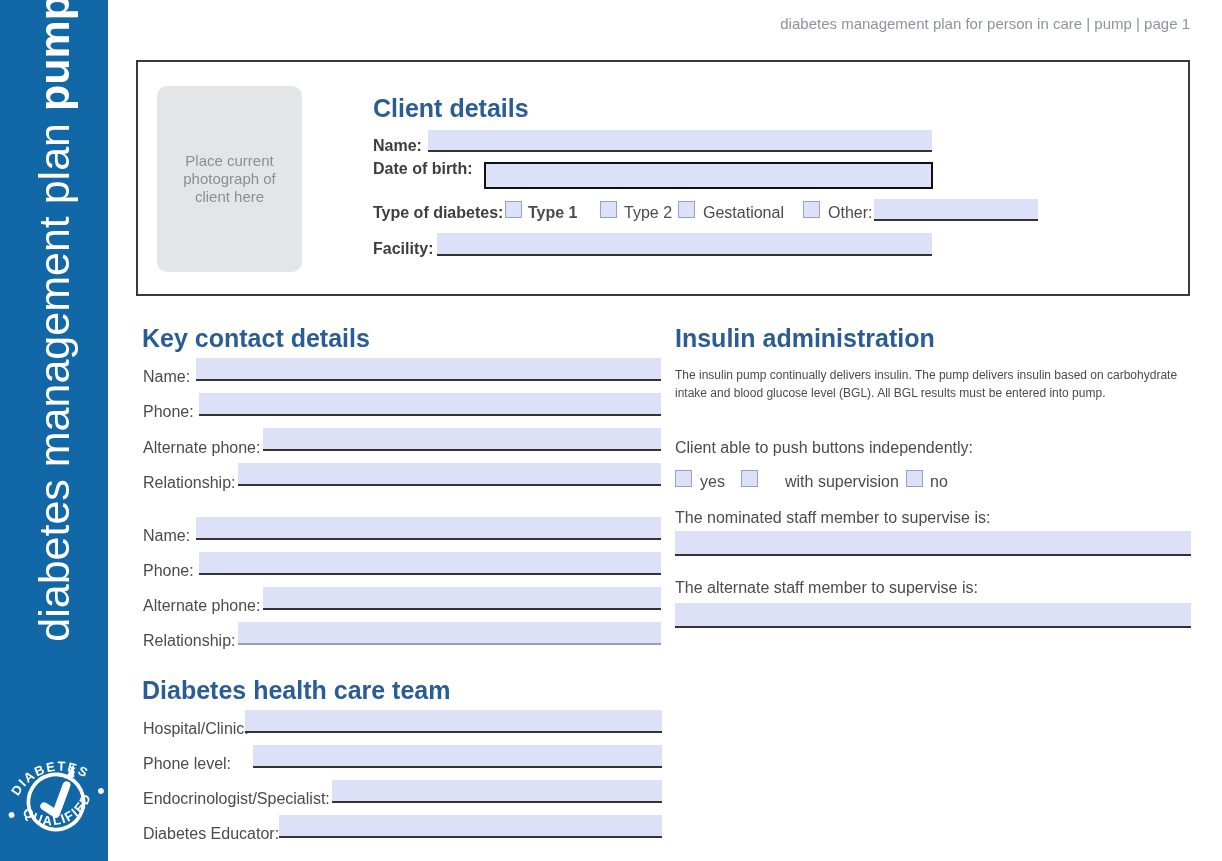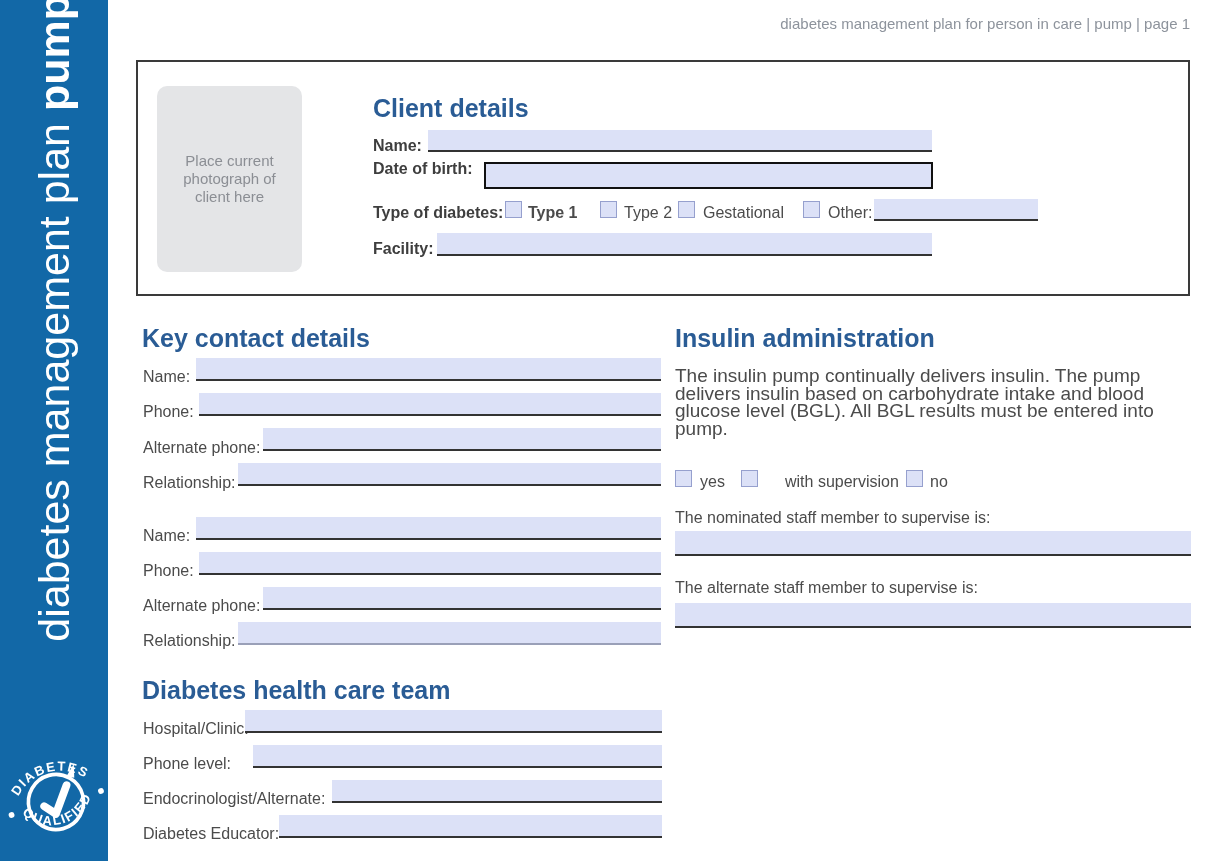--- a/index.html
+++ b/index.html
@@ -34,21 +34,21 @@
     line-height:1.2; padding:0 14px;}
   h2.sec{position:absolute; font-size:25px; font-weight:700; color:var(--heading-blue); white-space:nowrap;}
 
   .label{position:absolute; font-size:16px; color:var(--text-gray); white-space:nowrap;}
   .label.bold{font-weight:700; color:var(--label-dark);}
   .fill{position:absolute; background:var(--field-fill); border-bottom:2px solid var(--underline);}
   .fill.boxed{border:2px solid #111;}
   .fill.noline{border-bottom:2px solid #9aa0b8;}
   .checkbox{position:absolute; width:17px; height:17px; background:var(--field-fill);
     border:1px solid var(--field-border);}
-  .para{position:absolute; font-size:19px; color:var(--text-gray); line-height:17.5px;}
+  .para{position:absolute; font-size:12px; color:var(--text-gray); line-height:17.5px;}
 </style>
 </head>
 <body>
 
 <div class="page">
 
   <aside class="sidebar">
     <div class="sidebar-text-wrap">
       <span class="sidebar-text"><span>diabetes management plan </span><b>pump</b></span>
     </div>
@@ -117,27 +117,28 @@
   <span class="label" style="left:143px; top:597px;">Alternate phone:</span>
   <div class="fill" style="left:263px; top:587px; width:398px; height:23px;"></div>
   <span class="label" style="left:143px; top:632px;">Relationship:</span>
   <div class="fill noline" style="left:238px; top:622px; width:423px; height:23px;"></div>
 
   <h2 class="sec" style="left:142px; top:676px;">Diabetes health care team</h2>
   <span class="label" style="left:143px; top:720px;">Hospital/Clinic:</span>
   <div class="fill" style="left:245px; top:710px; width:417px; height:23px;"></div>
   <span class="label" style="left:143px; top:755px;">Phone level:</span>
   <div class="fill" style="left:253px; top:745px; width:409px; height:23px;"></div>
-  <span class="label" style="left:143px; top:790px;">Endocrinologist/Alternate:</span>
+  <span class="label" style="left:143px; top:790px;">Endocrinologist/Specialist:</span>
   <div class="fill" style="left:332px; top:780px; width:330px; height:23px;"></div>
   <span class="label" style="left:143px; top:825px;">Diabetes Educator:</span>
   <div class="fill" style="left:279px; top:815px; width:383px; height:23px;"></div>
 
   <h2 class="sec" style="left:675px; top:324px;">Insulin administration</h2>
   <p class="para" style="left:675px; top:367px; width:520px;">The insulin pump continually delivers insulin. The pump delivers insulin based on carbohydrate intake and blood glucose level (BGL). All BGL results must be entered into pump.</p>
+  <span class="label" style="left:675px; top:439px;">Client able to push buttons independently:</span>
 
   <span class="checkbox" style="left:675px; top:470px;"></span>
   <span class="label" style="left:700px; top:473px;">yes</span>
   <span class="checkbox" style="left:741px; top:470px;"></span>
   <span class="label" style="left:765px; top:473px;margin-left:20px;">with supervision</span>
   <span class="checkbox" style="left:906px; top:470px;"></span>
   <span class="label" style="left:930px; top:473px;">no</span>
 
   <span class="label" style="left:675px; top:509px;">The nominated staff member to supervise is:</span>
   <div class="fill" style="left:675px; top:531px; width:516px; height:25px;"></div>

